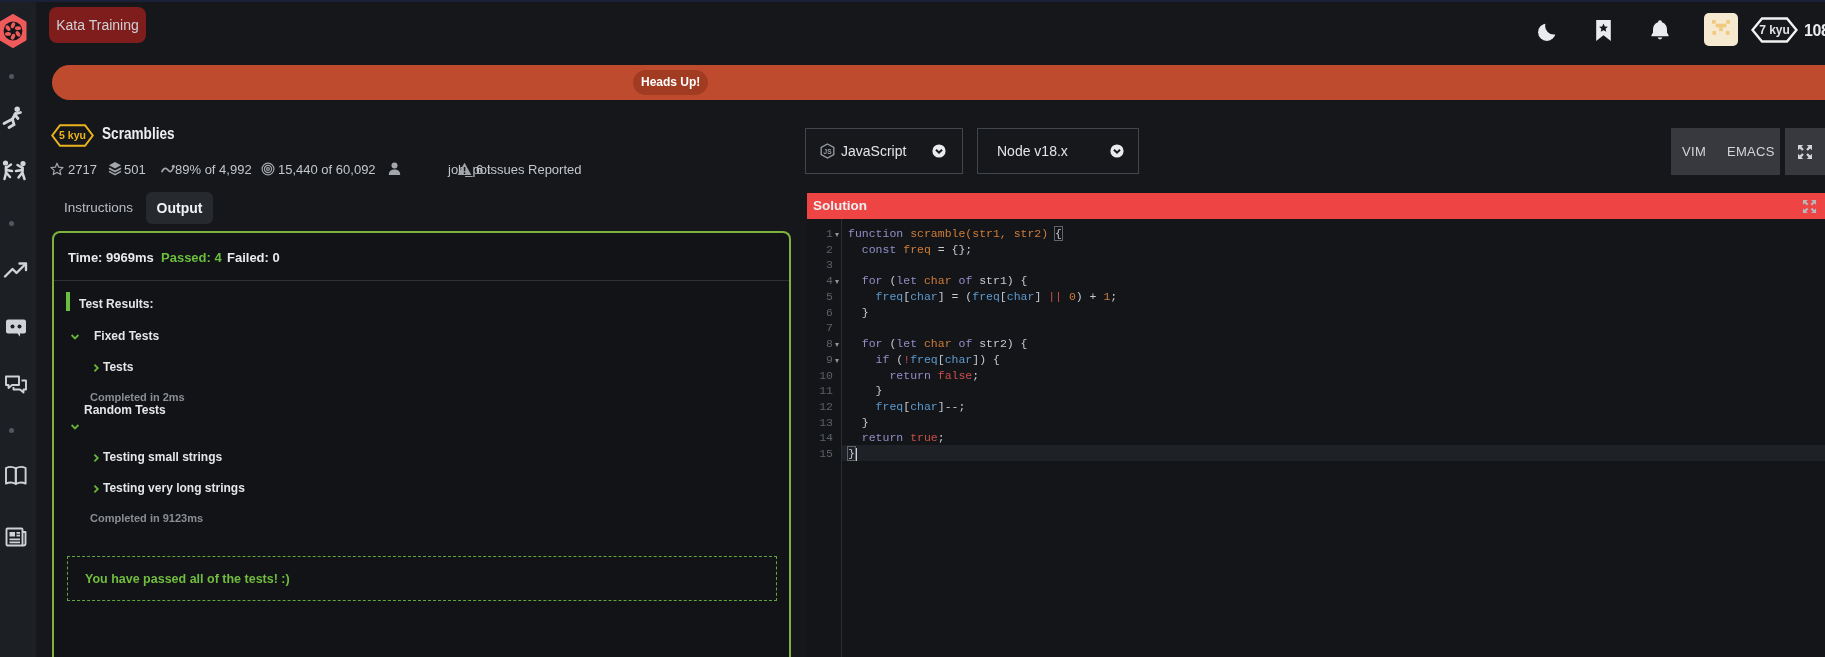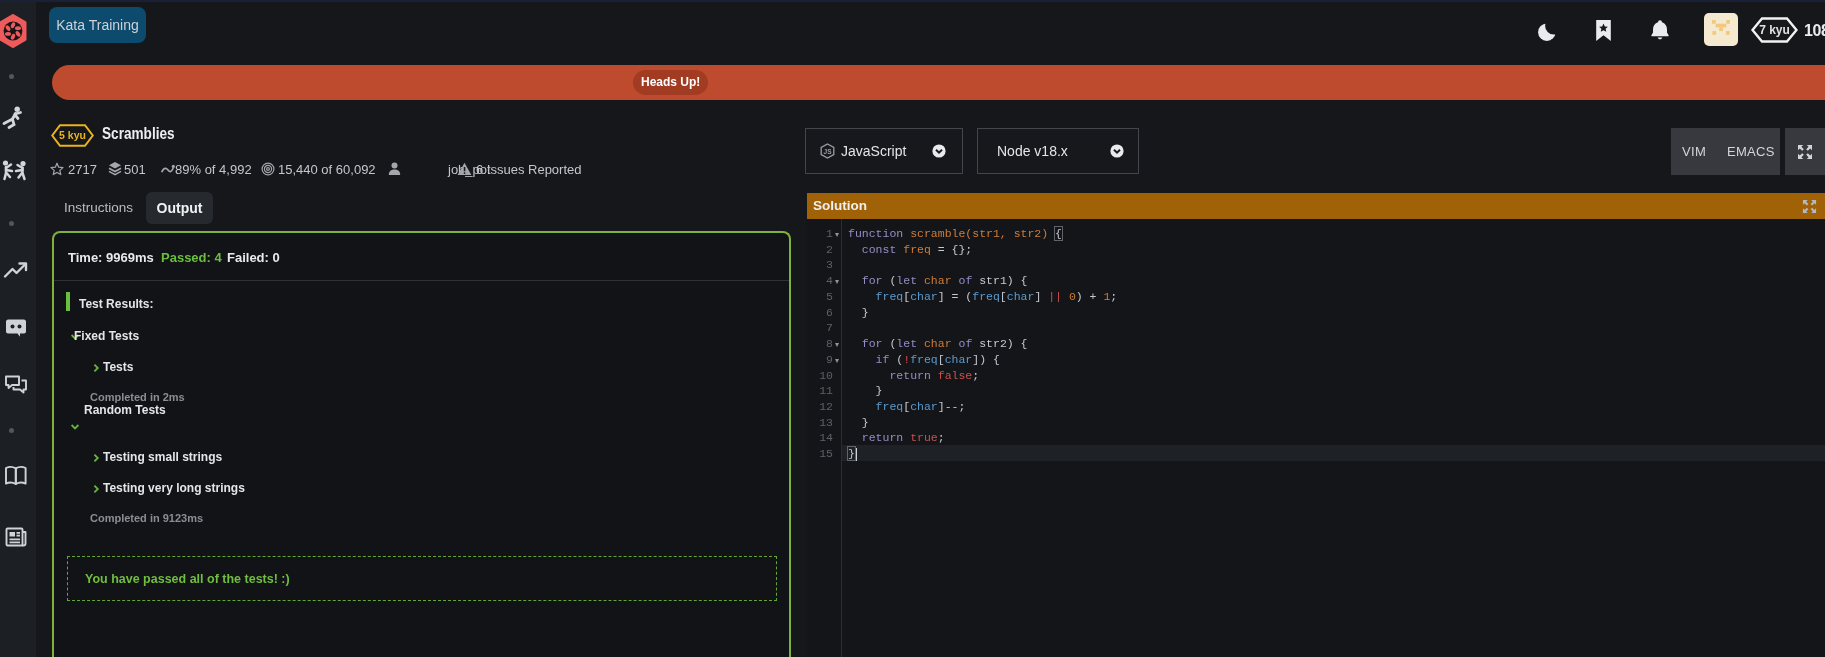--- a/index.html
+++ b/index.html
@@ -1,21 +1,21 @@
 <!DOCTYPE html>
 <html><head>
 <meta charset="utf-8">
 <style>
   * { margin:0; padding:0; box-sizing:border-box; }
   html,body { width:1825px; height:657px; overflow:hidden; background:#15171b; }
   body { font-family:"Liberation Sans", sans-serif; position:relative; }
   .abs { position:absolute; }
   #topline { left:0; top:0; width:1825px; height:2px; background:#192038; z-index:9; }
   #sidebar { left:0; top:0; width:36px; height:657px; background:#1c1f24; }
-  #navchip { left:49px; top:7px; width:97px; height:36px; background:#0c4a6e; border-radius:8px; color:#ced2d6; font-size:14px; line-height:36px; text-align:center; }
+  #navchip { left:49px; top:7px; width:97px; height:36px; background:#7f1d1d; border-radius:8px; color:#ced2d6; font-size:14px; line-height:36px; text-align:center; }
   #banner { left:52px; top:65px; width:1773px; height:35px; background:#bf4b2e; border-radius:18px 0 0 18px; }
   .pill { position:absolute; left:581px; top:5px; height:25px; line-height:25px; padding:0 8px; background:#a13c22; border-radius:13px; color:#fff; font-weight:700; font-size:12px; }
   #bannertext { position:absolute; left:664px; top:0; height:35px; line-height:35px; color:#f7f3f1; font-size:12.5px; }
   #ktitle { left:102px; top:124px; color:#eceef0; font-size:17px; font-weight:700; transform:scaleX(0.8); transform-origin:left; }
   .stxt { top:162px; color:#c3c7cb; font-size:13px; white-space:nowrap; }
   #tab1 { left:64px; top:200px; color:#b9bdc2; font-size:13.5px; }
   #outchip { left:146px; top:192px; width:67px; height:32px; background:#26292e; border-radius:6px; color:#f0f2f4; font-size:14px; font-weight:600; line-height:32px; text-align:center; }
   
   #panel { left:52px; top:231px; width:739px; height:426px; background:#111316; border:2px solid #7fb13e; border-radius:8px 8px 0 0; border-bottom:none; }
   #phead { position:absolute; left:0; top:0; width:100%; height:48px; border-bottom:1px solid #2e3136; }
@@ -25,21 +25,21 @@
   .crow { position:absolute; font-size:11px; font-weight:700; color:#8a8e94; white-space:nowrap; }
   .chev { position:absolute; width:10px; height:10px; }
   #dashbox { position:absolute; left:13px; top:323px; width:710px; height:45px; border:1px dashed #63a637; }
   #dashtext { position:absolute; left:17px; top:15px; color:#71bd3f; font-size:12.5px; font-weight:700; }
   
   .selbox { border:1px solid #41454c; background:#16181c; height:46px; position:absolute; top:128px; }
   .seltext { position:absolute; font-size:14px; color:#e3e6e9; top:15px; }
   #vimbox { left:1671px; top:128px; width:109px; height:47px; background:#37393e; }
   #vimbox span { position:absolute; top:16px; font-size:13px; color:#d2d5d9; letter-spacing:0.3px; }
   #fsbtn { left:1785px; top:128px; width:40px; height:47px; background:#37393e; }
-  #solbar { left:807px; top:193px; width:1018px; height:26px; background:#a16207; }
+  #solbar { left:807px; top:193px; width:1018px; height:26px; background:#ef4444; }
   #solbar b { position:absolute; left:6px; top:5px; font-size:13.5px; color:#edeff1; }
   
   #editor { left:807px; top:219px; width:1018px; height:438px; background:#131519; }
   #gutline { position:absolute; left:34px; top:0; width:1px; height:438px; background:#2a2d32; }
   #activeline { position:absolute; left:35px; top:226px; width:983px; height:16px; background:#1e2126; }
   .lnum { position:absolute; width:26px; text-align:right; font-family:"Liberation Mono", monospace; font-size:11.5px; color:#5c6067; }
   .fold { position:absolute; left:28px; font-size:8px; color:#8f939a; }
   .cline { position:absolute; left:41px; font-family:"Liberation Mono", monospace; font-size:11.5px; color:#c6cad0; white-space:pre; }
   .k { color:#938ec8; } .o { color:#d07c36; } .b { color:#5d9bce; } .r { color:#cc4f4a; } .n { color:#d07c36; }
   .bx { outline:1px solid #5f646b; }
@@ -208,21 +208,21 @@
   <div id="phead">
     <div class="pht" style="left:14px;">Time: 9969ms</div>
     <div class="pht green" style="left:107px;">Passed: 4</div>
     <div class="pht" style="left:173px;">Failed: 0</div>
   </div>
   <div class="trow" style="left:25px; top:64px;">Test Results:</div>
   <div style="position:absolute; left:12px; top:59px; width:4px; height:19px; background:#6bbf3f;"></div>
   <svg class="chev" style="left:16px; top:99px;" viewBox="0 0 10 10">
       <path d="M1.6 3 L5 6.4 L8.4 3" stroke="#67b33b" stroke-width="1.8" fill="none"></path>
     </svg>
-  <div class="trow" style="left:20px; top:96px;">Fixed Tests</div>
+  <div class="trow" style="left:40px; top:96px;">Fixed Tests</div>
   <svg class="chev" style="left:37px; top:130px;" viewBox="0 0 10 10">
       <path d="M3.4 1.6 L6.8 5 L3.4 8.4" stroke="#67b33b" stroke-width="1.8" fill="none"></path>
     </svg>
   <div class="trow" style="left:49px; top:127px;">Tests</div>
   <div class="crow" style="left:36px; top:158px;">Completed in 2ms</div>
   <svg class="chev" style="left:16px; top:189px;" viewBox="0 0 10 10">
       <path d="M1.6 3 L5 6.4 L8.4 3" stroke="#67b33b" stroke-width="1.8" fill="none"></path>
     </svg>
   <div class="trow" style="left:30px; top:170px;">Random Tests</div>
   <svg class="chev" style="left:37px; top:220px;" viewBox="0 0 10 10">

